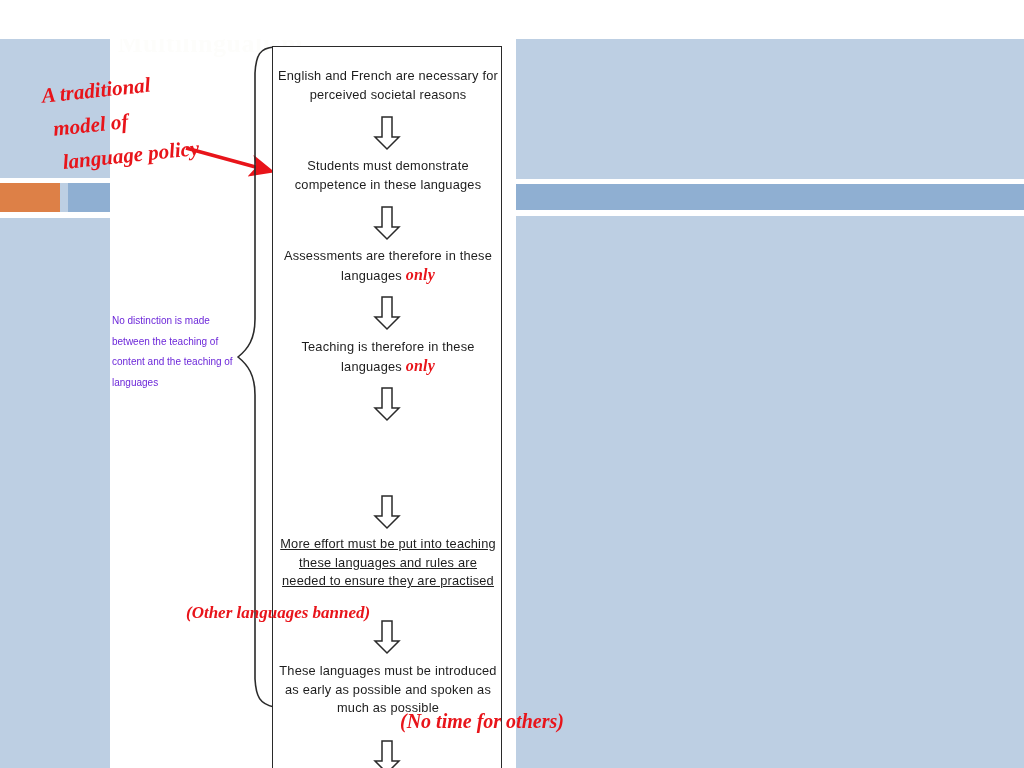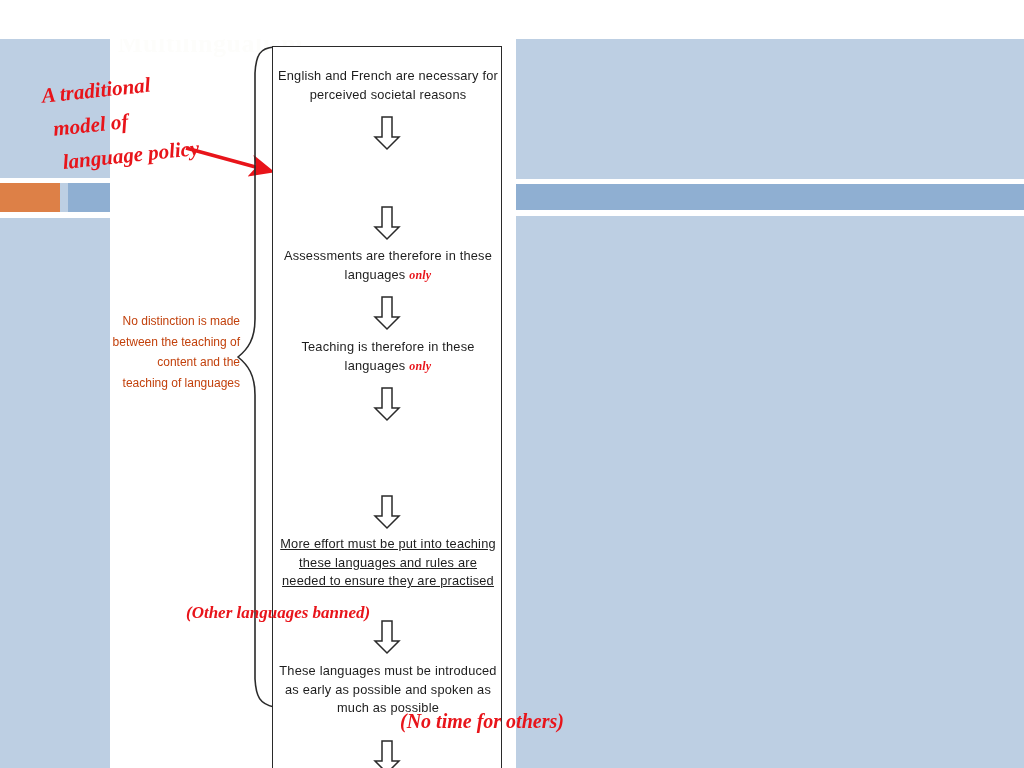--- a/index.html
+++ b/index.html
@@ -122,21 +122,21 @@
   }
   #annot-notime {
     left: 400px; top: 671px;
     font-size: 20px;
   }
   .only-word {
     color: #e8141a;
     font-family: "Liberation Serif", serif;
     font-style: italic;
     font-weight: bold;
-    font-size: 12px;
+    font-size: 16px;
   }
 
   
   .red-arrow {
     position: absolute;
     left: 180px; top: 95px;
     width: 100px; height: 50px;
     pointer-events: none;
   }
 
@@ -146,25 +146,25 @@
     left: 230px; top: 0px;
     width: 58px; height: 700px;
     pointer-events: none;
   }
 
   
   .left-caption {
     position: absolute;
     left: 112px; top: 272px;
     width: 128px;
-    text-align: right;
+    text-align: left;
     font-family: "Liberation Sans", sans-serif;
-    font-size: 12px;
+    font-size: 10px;
     line-height: 20.5px;
-    color: #c2410c;
+    color: #6d28d9;
   }
 
   
   .flow-box {
     position: absolute;
     left: 272px; top: 7px;
     width: 230px;
     height: 748px;
     border: 1.4px solid #2a2a2a;
     background: #ffffff;
@@ -254,20 +254,23 @@
 
   <div class="flow-box">
 
     <div class="flow-step step1">
       <span>English and French are necessary for perceived societal reasons</span>
     </div>
     <svg class="flow-arrow arrow1" viewBox="0 0 30 36">
       <path d="M10,2 L20,2 L20,22 L27,22 L15,34 L3,22 L10,22 Z" fill="#ffffff" stroke="#2a2a2a" stroke-width="1.5" stroke-linejoin="miter"></path>
     </svg>
 
+    <div class="flow-step step2">
+      <span>Students must demonstrate competence in these languages</span>
+    </div>
     <svg class="flow-arrow arrow2" viewBox="0 0 30 36">
       <path d="M10,2 L20,2 L20,22 L27,22 L15,34 L3,22 L10,22 Z" fill="#ffffff" stroke="#2a2a2a" stroke-width="1.5" stroke-linejoin="miter"></path>
     </svg>
 
     <div class="flow-step step3">
       <span>Assessments are therefore in these languages</span>
       <span class="only-word">only</span>
     </div>
     <svg class="flow-arrow arrow3" viewBox="0 0 30 36">
       <path d="M10,2 L20,2 L20,22 L27,22 L15,34 L3,22 L10,22 Z" fill="#ffffff" stroke="#2a2a2a" stroke-width="1.5" stroke-linejoin="miter"></path>

